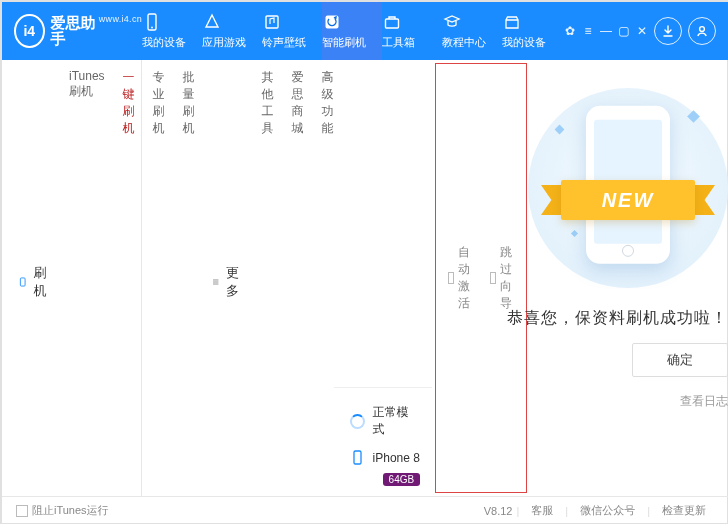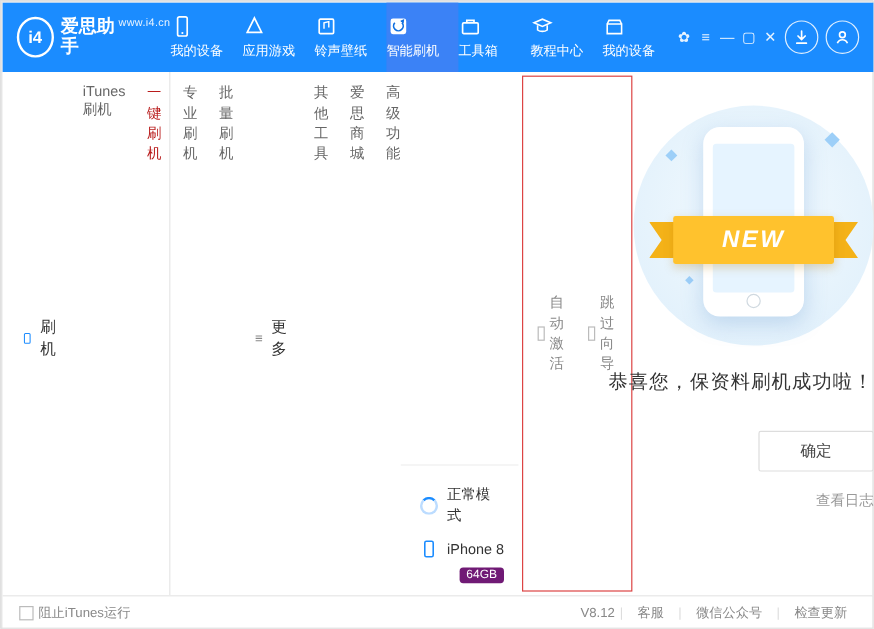--- a/index.html
+++ b/index.html
@@ -48,21 +48,21 @@
 .spark.s3{width:5px;height:5px;left:44px;bottom:52px}
 .phone{position:absolute;left:50%;top:50%;width:84px;height:158px;transform:translate(-50%,-52%);background:#fff;border-radius:14px;box-shadow:0 6px 18px rgba(70,130,200,.25)}
 .phone:before{content:"";position:absolute;left:8px;right:8px;top:14px;bottom:20px;background:#e6f4ff;border-radius:3px}
 .phone:after{content:"";position:absolute;left:50%;bottom:7px;width:10px;height:10px;border:1px solid #d0d9e0;border-radius:50%;transform:translateX(-50%)}
 .ribbon{position:absolute;left:50%;top:56%;transform:translate(-50%,-50%);width:170px;height:48px}
 .ribbon-center{position:absolute;left:18px;right:18px;top:4px;bottom:4px;background:#ffc22d;display:flex;align-items:center;justify-content:center;color:#fff;font-weight:900;font-size:20px;letter-spacing:2px;font-style:italic;border-radius:2px;box-shadow:0 3px 8px rgba(180,120,0,.25)}
 .ribbon-tail{position:absolute;top:9px;width:26px;height:30px;background:#f4b218}
 .ribbon-tail.left{left:-2px;clip-path:polygon(0 0,100% 0,100% 100%,0 100%,40% 50%)}
 .ribbon-tail.right{right:-2px;clip-path:polygon(0 0,100% 0,60% 50%,100% 100%,0 100%)}
 
-.success-text{font-size:16px;color:#333;letter-spacing:1px;margin-bottom:30px}
+.success-text{font-size:16px;color:#333;letter-spacing:1px;margin-bottom:14px}
 .ok-btn{border:1px solid #ddd;background:#fff;padding:7px 34px;font-size:13px;color:#444;cursor:pointer;border-radius:2px;margin-bottom:16px}
 .log-link{font-size:12px;color:#999;cursor:pointer}
 
 
 .footer{height:28px;border-top:1px solid #e7e7e7;display:flex;align-items:center;padding:0 14px;font-size:11px;color:#888}
 .footer .chk{color:#888}
 .footer-spacer{flex:1}
 .foot-link{margin:0 8px;cursor:pointer}
 .divider{color:#ddd;margin:0 4px}
 

